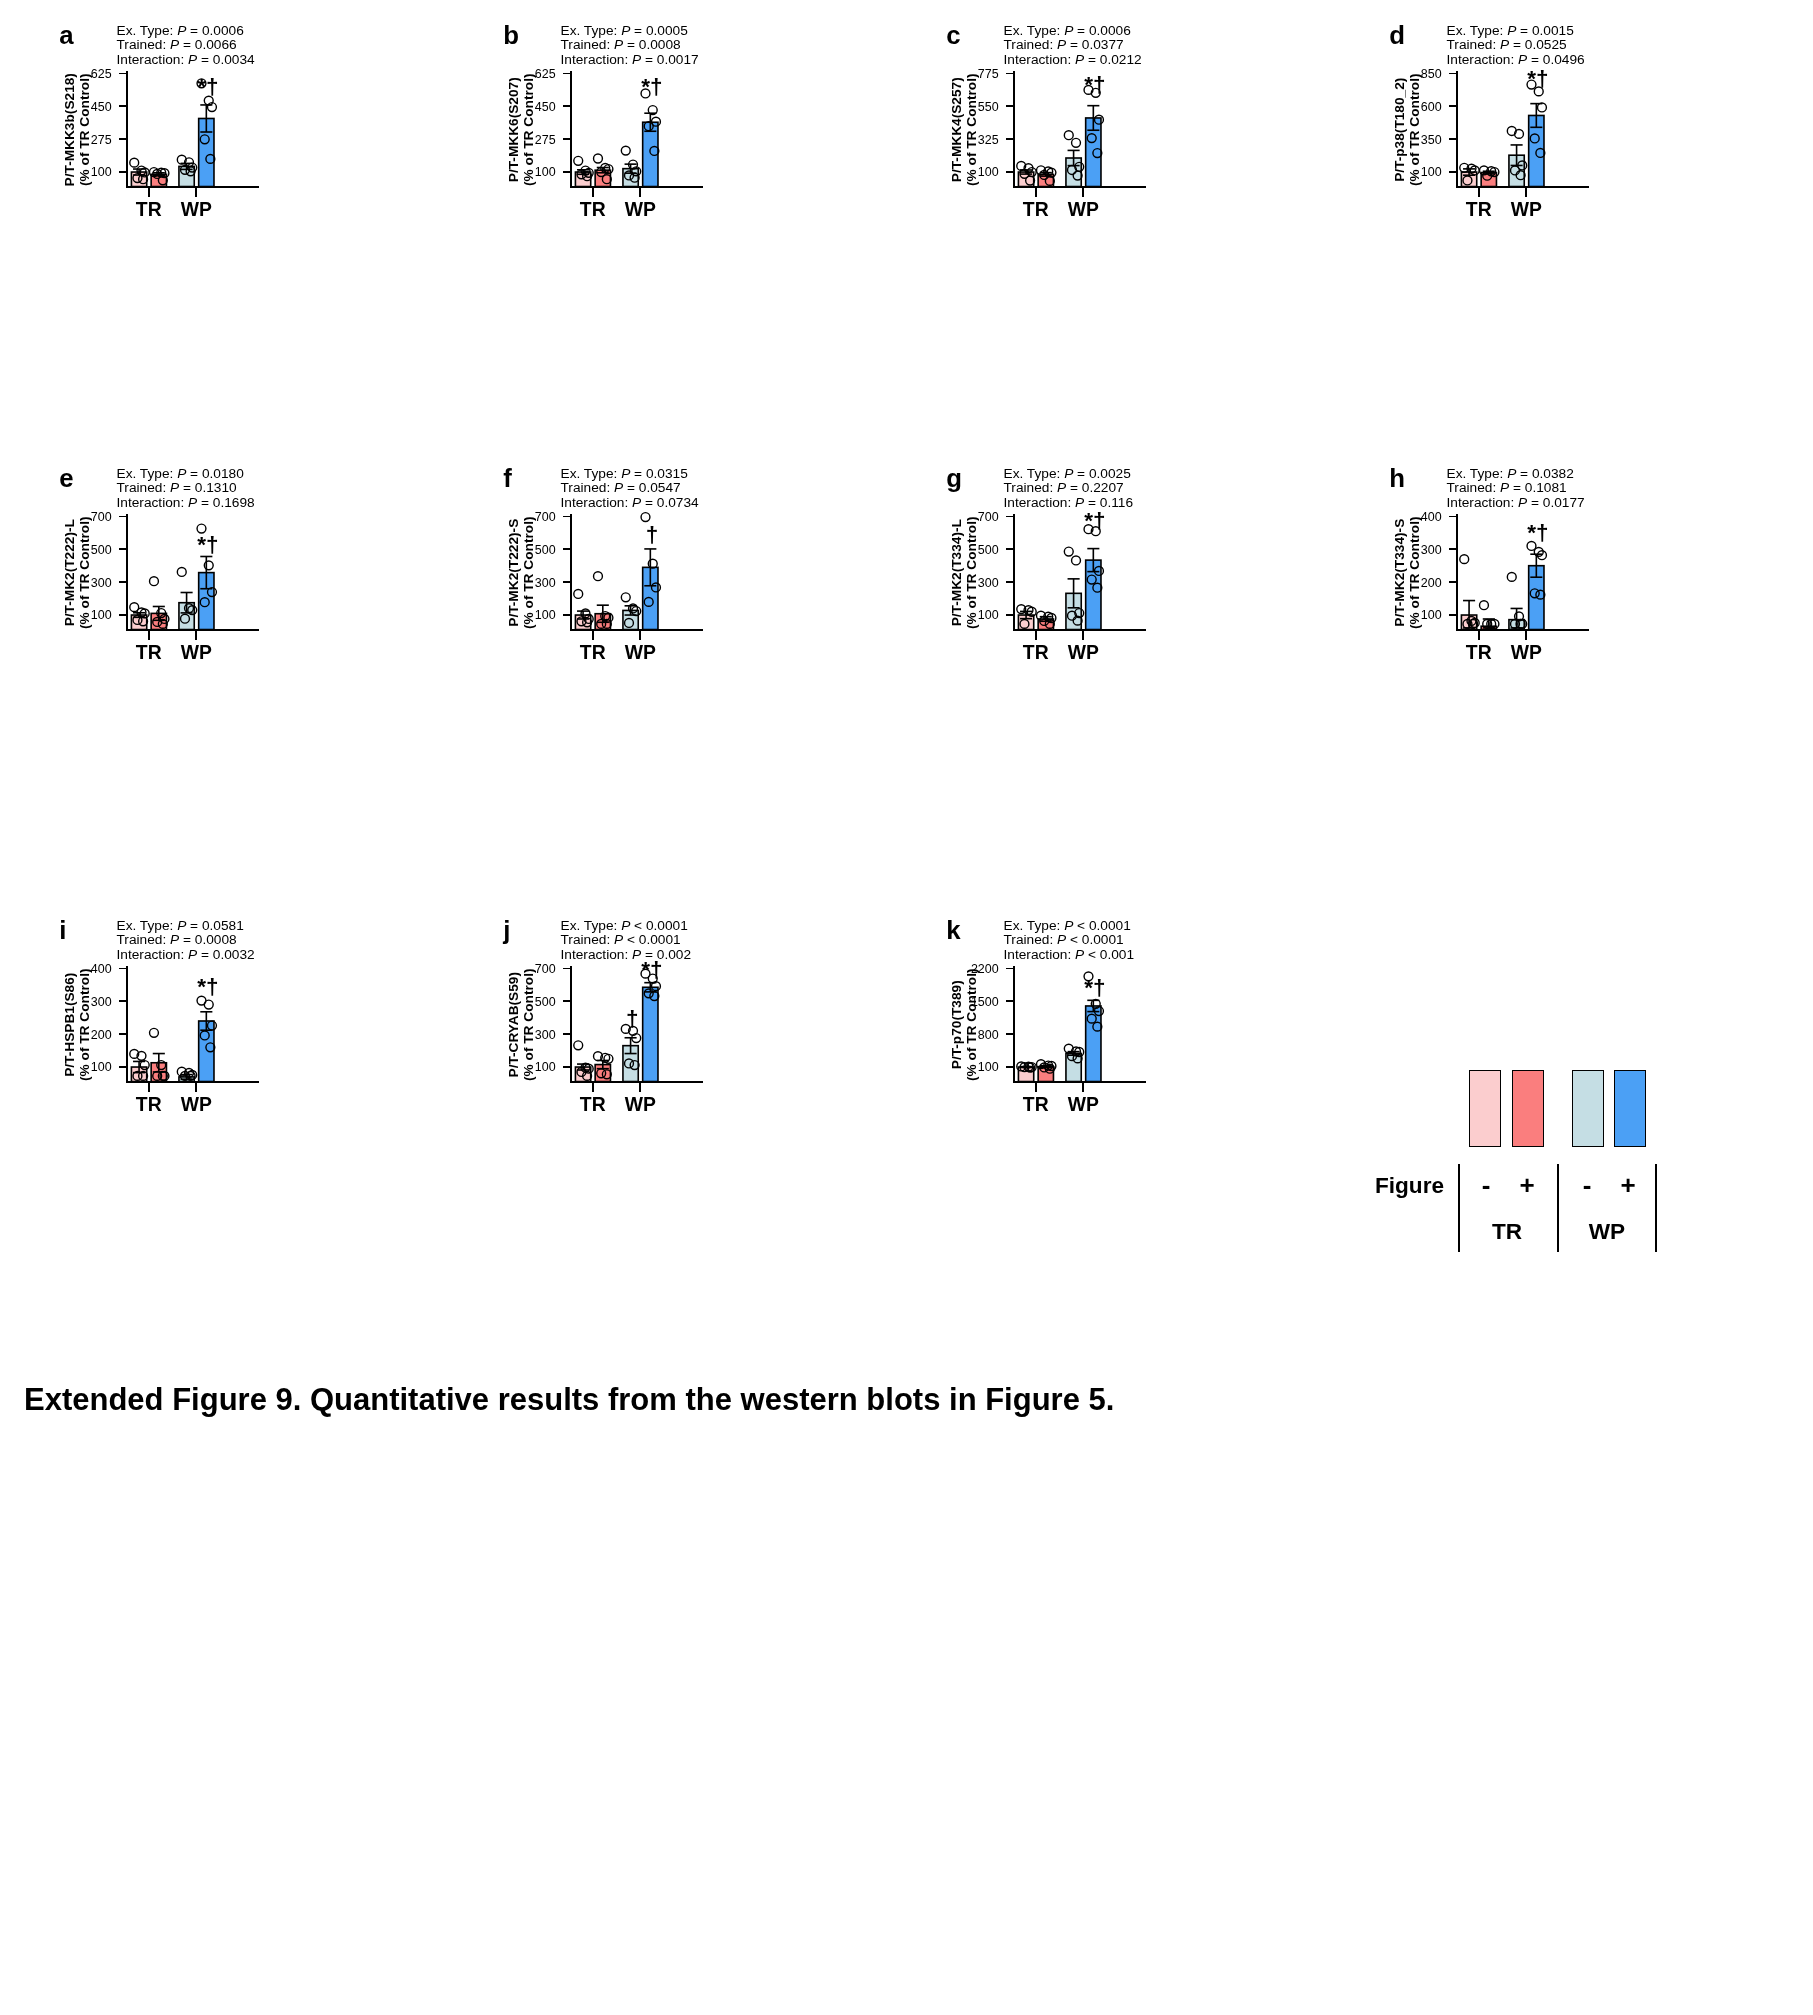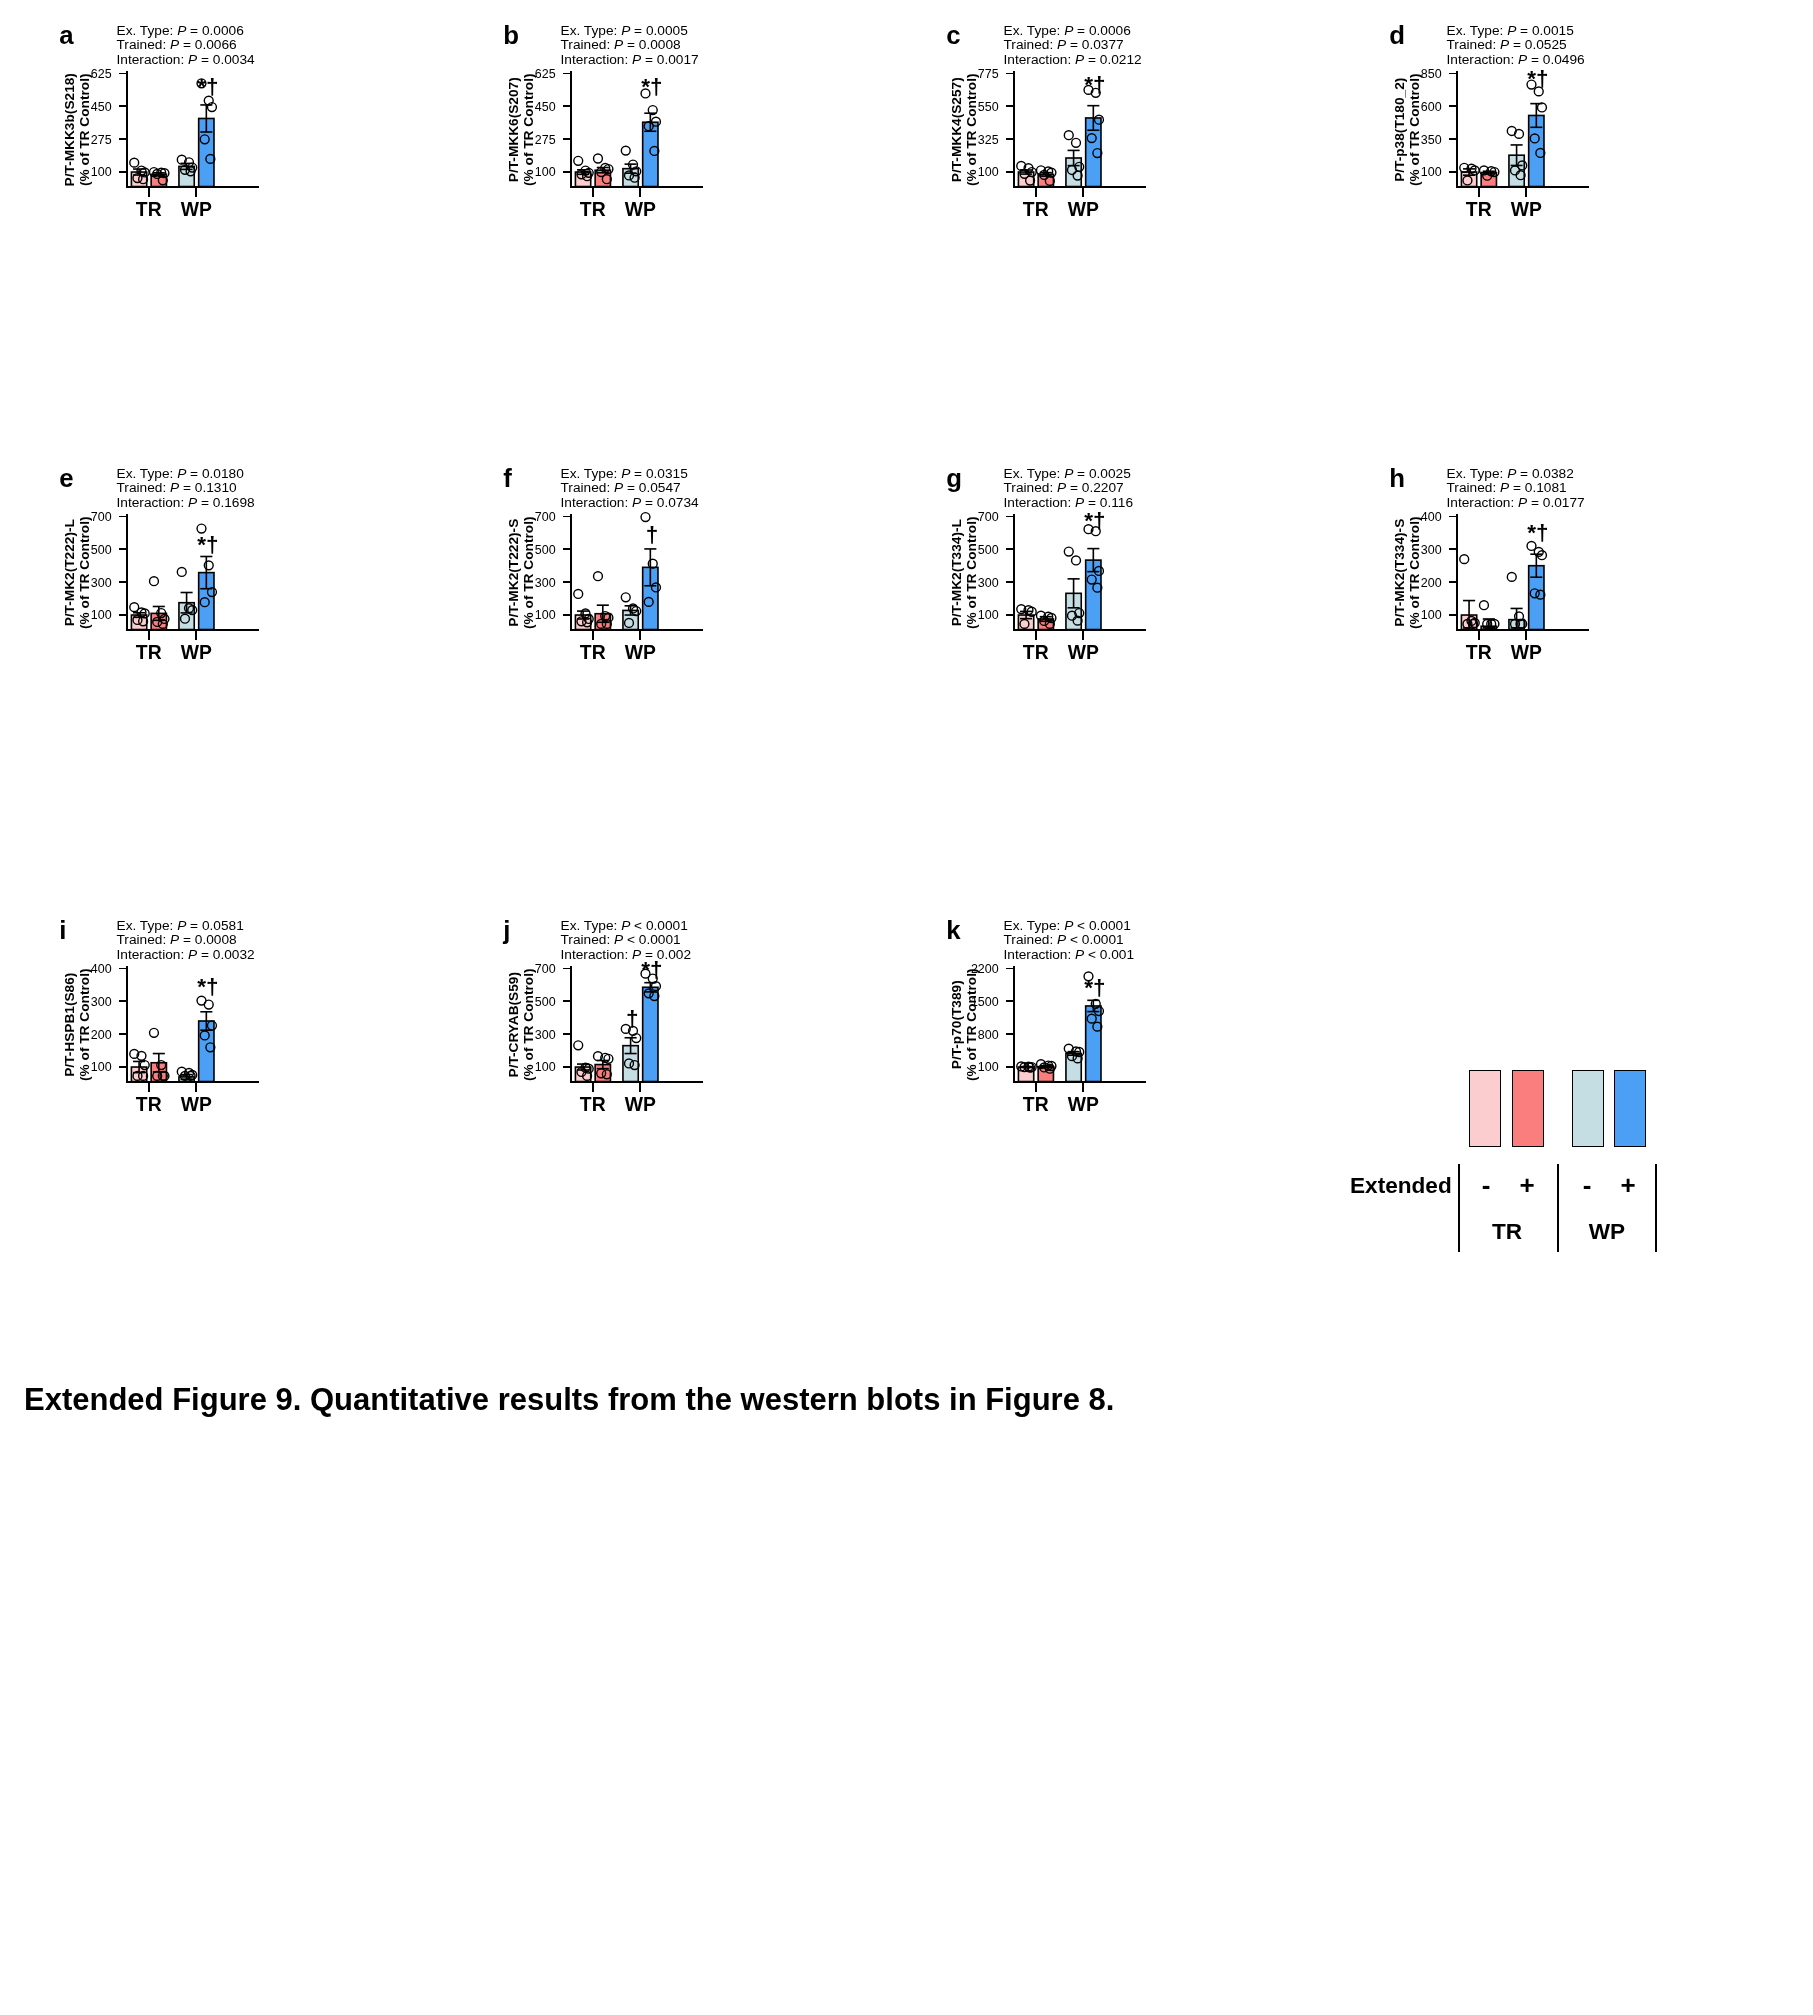--- a/index.html
+++ b/index.html
@@ -661,28 +661,28 @@
         <text x="417" y="218.66666666666666" font-size="56" font-weight="bold" text-anchor="middle">*†</text>
       </svg></div>
   </div>
 
 <div id="legend">
   <div class="swatch" style="left: 119px; background: rgb(251, 205, 206);"></div>
   <div class="swatch" style="left: 162px; background: rgb(250, 126, 126);"></div>
   <div class="swatch" style="left: 222px; background: rgb(197, 222, 228);"></div>
   <div class="swatch" style="left: 264px; background: rgb(75, 160, 245);"></div>
 
-  <div class="legend-trained">Extended</div>
+  <div class="legend-trained">Figure</div>
 
   <div class="divider" style="left:108px"></div>
   <div class="pm" style="left:124px">-</div>
   <div class="pm" style="left:165px">+</div>
   <div class="divider" style="left:207px"></div>
   <div class="pm" style="left:225px">-</div>
   <div class="pm" style="left:266px">+</div>
   <div class="divider" style="left:305px"></div>
 
   <div class="grp" style="left:133px">TR</div>
   <div class="grp" style="left:233px">WP</div>
 </div>
 
-<div id="caption">Extended Figure 9. Quantitative results from the western blots in Figure 8.</div>
+<div id="caption">Extended Figure 9. Quantitative results from the western blots in Figure 5.</div>
 
 
 </body></html>

